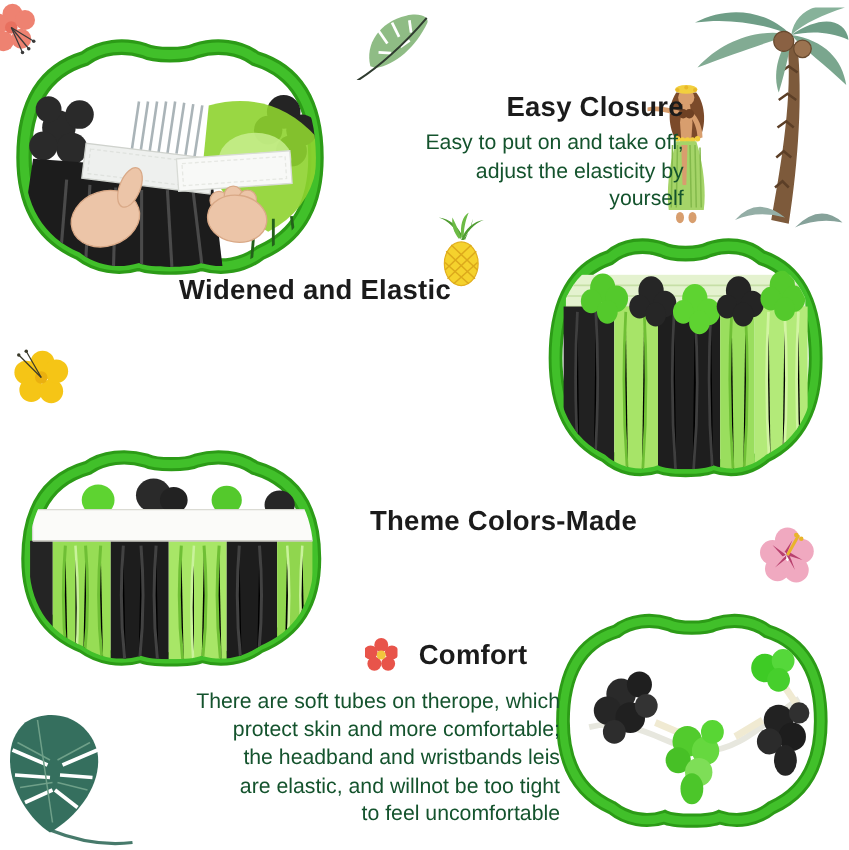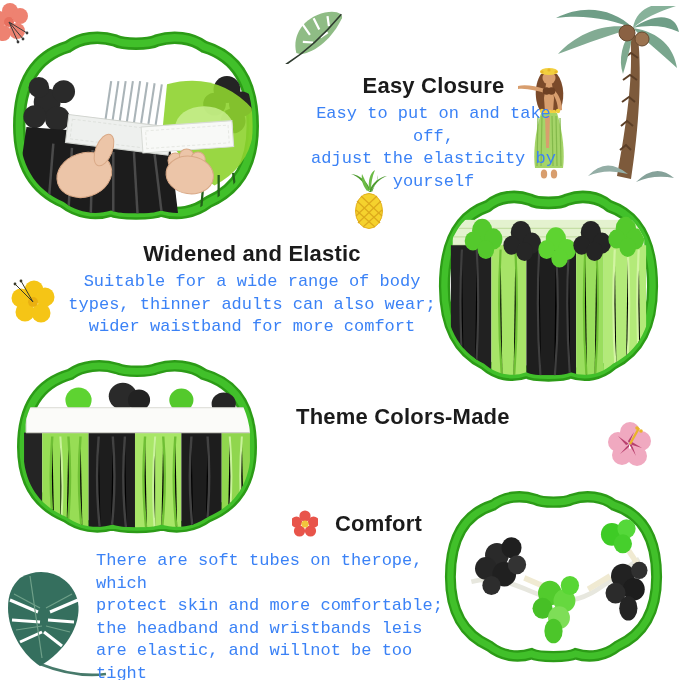--- a/index.html
+++ b/index.html
@@ -3,26 +3,26 @@
 <meta charset="utf-8">
 <style>
   * { margin:0; padding:0; box-sizing:border-box; }
   html,body { width:679px; height:680px; }
   body {
     position:relative; overflow:hidden; background:#ffffff;
     font-family:"Liberation Sans","DejaVu Sans",sans-serif;
   }
   .abs { position:absolute; }
   .section-title { font-weight:700; font-size:22px; color:#1b1b1b; letter-spacing:.2px; }
-  .section-body  { font-size:17px; color:#3b82f6; line-height:1.33; white-space:pre-line; margin-top:4px;font-family:Liberation Mono, monospace; }
-  .sec-easy    { left:272px; top:73px;  width:275px; text-align:center;margin-left:24px; }
-  .sec-widened { left:62px;  top:219px; width:380px; text-align:center;margin-top:22px; }
+  .section-body  { font-size:17px; color:#14532d; line-height:1.33; white-space:pre-line; margin-top:4px; }
+  .sec-easy    { left:272px; top:73px;  width:275px; text-align:right; }
+  .sec-widened { left:62px;  top:219px; width:380px; text-align:center; }
   .sec-theme   { left:276px; top:404px; width:250px; text-align:left;margin-left:20px; }
   .sec-comfort-head { left:292px; top:510px; display:flex; align-items:center; gap:17px; }
-  .sec-comfort-body { left:96px; top:546px; width:352px; text-align:left; }
+  .sec-comfort-body { left:96px; top:546px; width:352px; text-align:right; }
   svg { display:block; }
 </style>
 </head>
 <body>
 
 <svg class="abs" style="left:12px;top:27px" width="248" height="198" viewBox="0 0 240 190" preserveAspectRatio="none">
   <defs>
       <clipPath id="cpA">
         <path d="M7 95 C7 52 24 28 54 19 C66 10 84 8 100 13 C108 17 132 17 140 13 C156 8 174 10 186 19 C216 28 233 52 233 95 C233 132 218 156 190 168 C177 178 160 181 144 176 C136 180 104 180 96 176 C80 181 63 178 50 168 C22 156 7 132 7 95 Z"></path>
       </clipPath>
@@ -437,23 +437,20 @@
 
 <div class="abs sec-easy">
   <div class="section-title">Easy Closure</div>
   <div class="section-body">Easy to put on and take off,
 adjust the elasticity by
 yourself</div>
 </div>
 
 <div class="abs sec-widened">
   <div class="section-title">Widened and Elastic</div>
-  <div class="section-body">Suitable for a wide range of body
-types, thinner adults can also wear;
-wider waistband for more comfort</div>
 </div>
 
 <div class="abs sec-theme">
   <div class="section-title">Theme Colors-Made</div>
 </div>
 
 <div class="abs sec-comfort-head">
   <svg width="26" height="28" viewBox="0 0 26 28">
     <g fill="#e8544a">
       <circle cx="13" cy="6" r="5.6"></circle>

